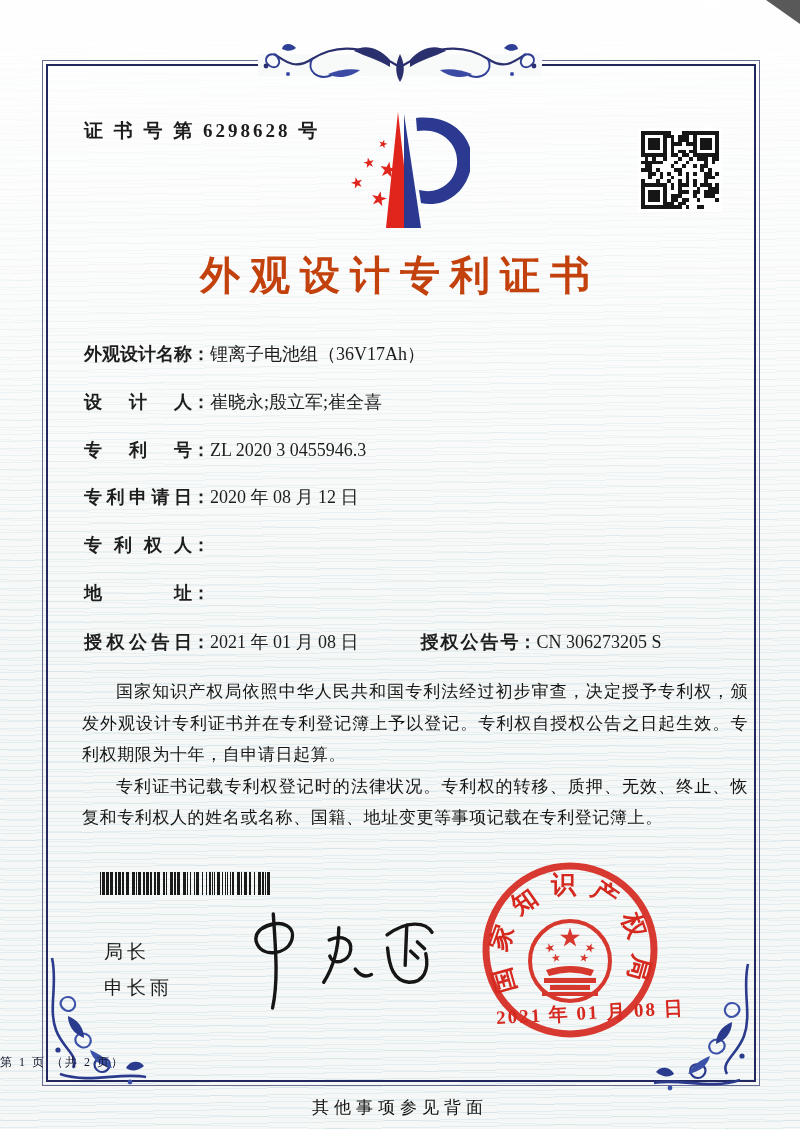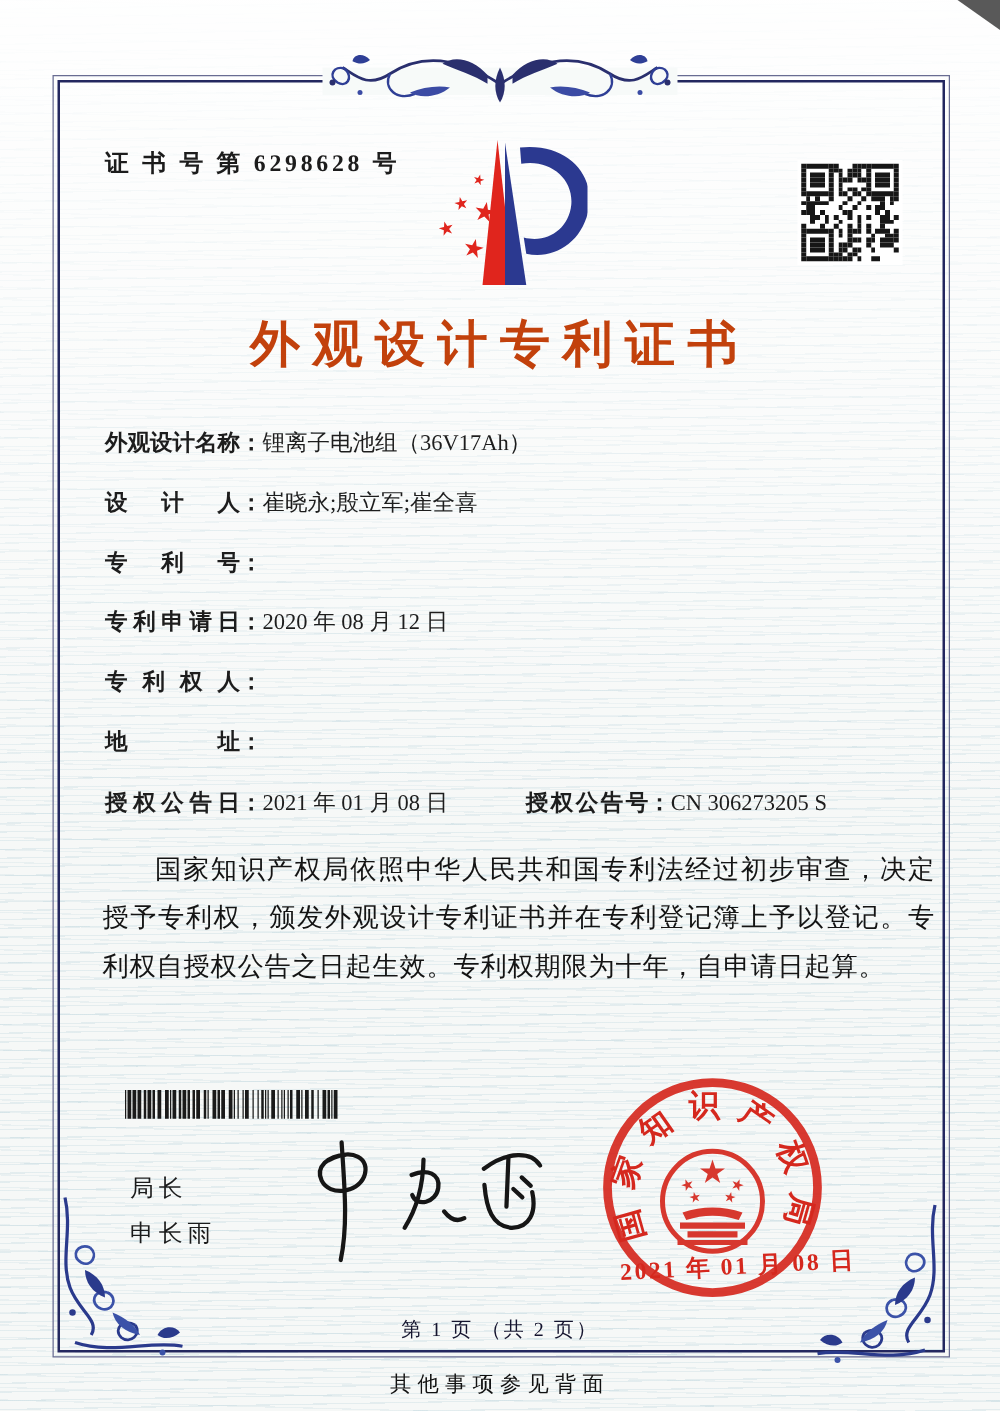--- a/index.html
+++ b/index.html
@@ -31,30 +31,30 @@
     letter-spacing:10px;color:#c2410c;}
   .fields{left:84px;top:340px;width:664px;font-size:18px;color:#1d1d1d;}
   .frow{display:flex;line-height:1.6;margin-bottom:19px;align-items:center;}
   .frow.addr{margin-bottom:20px;}
   .flabel{display:inline-block;width:108px;text-align:justify;text-align-last:justify;
     flex:0 0 108px;font-weight:600;}
   .fcolon{flex:0 0 18px;font-weight:600;}
   .fvalue{flex:1 1 auto;max-width:470px;}
   .pair2{display:flex;margin-left:62px;}
   .pair2 .flabel{width:98px;flex-basis:98px;}
-  .body-text{left:82px;top:676px;width:666px;font-size:21px;line-height:1.86;
+  .body-text{left:82px;top:676px;width:666px;font-size:17px;line-height:1.86;
     color:#141414;text-align:justify;letter-spacing:.6px;}
   .body-text p{margin:0;text-indent:2em;}
   .barcode{left:100px;top:872px;width:206px;height:23px;display:flex;align-items:stretch;}
   .barcode span{display:block;height:100%;}
   .bar-on{background:#1a1a1a;}
   .director{left:104px;top:934px;font-size:19px;color:#1b1b1b;line-height:1.9;letter-spacing:4px;}
   .seal-date{left:496px;top:1000px;font-size:19px;font-weight:bold;color:#d5281e;
     letter-spacing:2px;transform:rotate(-3deg);}
-  .page-info{left:0;top:1054px;width:100%;text-align:center;font-size:16px;letter-spacing:2px;color:#14142e;}
+  .page-info{left:0;top:1054px;width:100%;font-size:12px;letter-spacing:2px;color:#14142e;}
   .back-note{left:0;top:1096px;width:100%;text-align:center;font-size:17px;letter-spacing:5px;color:#111;}
   .qr-box{left:638px;top:128px;width:84px;height:84px;background:#fff;padding:3px;box-sizing:border-box;}
   .qr-grid{width:100%;height:100%;display:grid;grid-template-columns:repeat(21,1fr);grid-template-rows:repeat(21,1fr);}
   .qr-grid i.on{background:#161616;}
   svg{display:block;}
 </style>
 </head>
 <body>
 
 <div class="paper"></div>
@@ -571,20 +571,21 @@
       <span class="fvalue">锂离子电池组（36V17Ah）</span>
   </div>
   <div class="frow">
     <span class="flabel">设计人</span>
       <span class="fcolon">：</span>
       <span class="fvalue">崔晓永;殷立军;崔全喜</span>
   </div>
   <div class="frow">
     <span class="flabel">专利号</span>
       <span class="fcolon">：</span>
+      <span class="fvalue">ZL 2020 3 0455946.3</span>
   </div>
   <div class="frow">
     <span class="flabel">专利申请日</span>
       <span class="fcolon">：</span>
       <span class="fvalue">2020 年 08 月 12 日</span>
   </div>
   <div class="frow">
     <span class="flabel">专利权人</span>
       <span class="fcolon">：</span>
   </div>
@@ -599,20 +600,21 @@
     <span class="pair2">
       <span class="flabel">授权公告号</span>
         <span class="fcolon">：</span>
         <span class="fvalue">CN 306273205 S</span>
     </span>
   </div>
 </div>
 
 <div class="abs body-text">
   <p>国家知识产权局依照中华人民共和国专利法经过初步审查，决定授予专利权，颁发外观设计专利证书并在专利登记簿上予以登记。专利权自授权公告之日起生效。专利权期限为十年，自申请日起算。</p>
+  <p>专利证书记载专利权登记时的法律状况。专利权的转移、质押、无效、终止、恢复和专利权人的姓名或名称、国籍、地址变更等事项记载在专利登记簿上。</p>
 </div>
 
 <div class="abs barcode" id="barcode">
     <span class="bar-on" style="width: 1px; margin-right: 1px;"></span>
     <span class="bar-on" style="width: 3px; margin-right: 1px;"></span>
     <span class="bar-on" style="width: 3px; margin-right: 1px;"></span>
     <span class="bar-on" style="width: 3px; margin-right: 2px;"></span>
     <span class="bar-on" style="width: 2px; margin-right: 1px;"></span>
     <span class="bar-on" style="width: 3px; margin-right: 1px;"></span>
     <span class="bar-on" style="width: 2px; margin-right: 2px;"></span>

